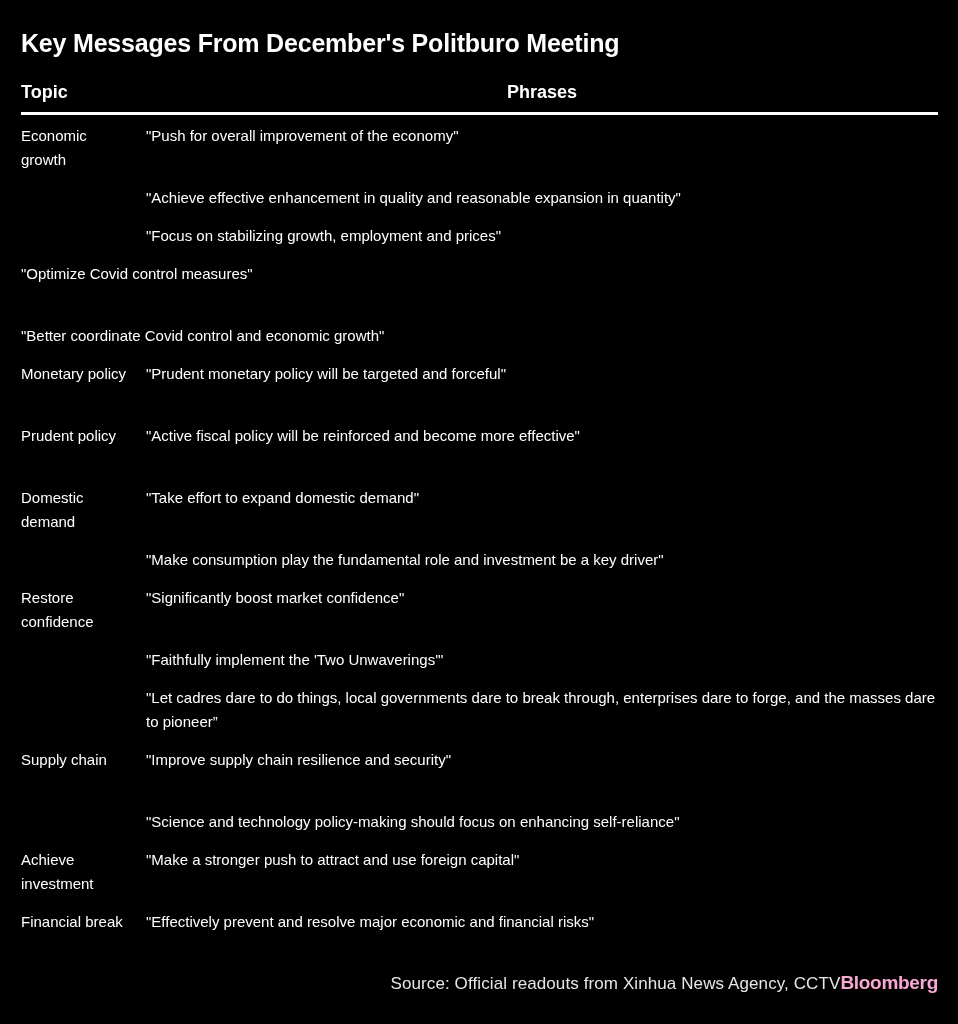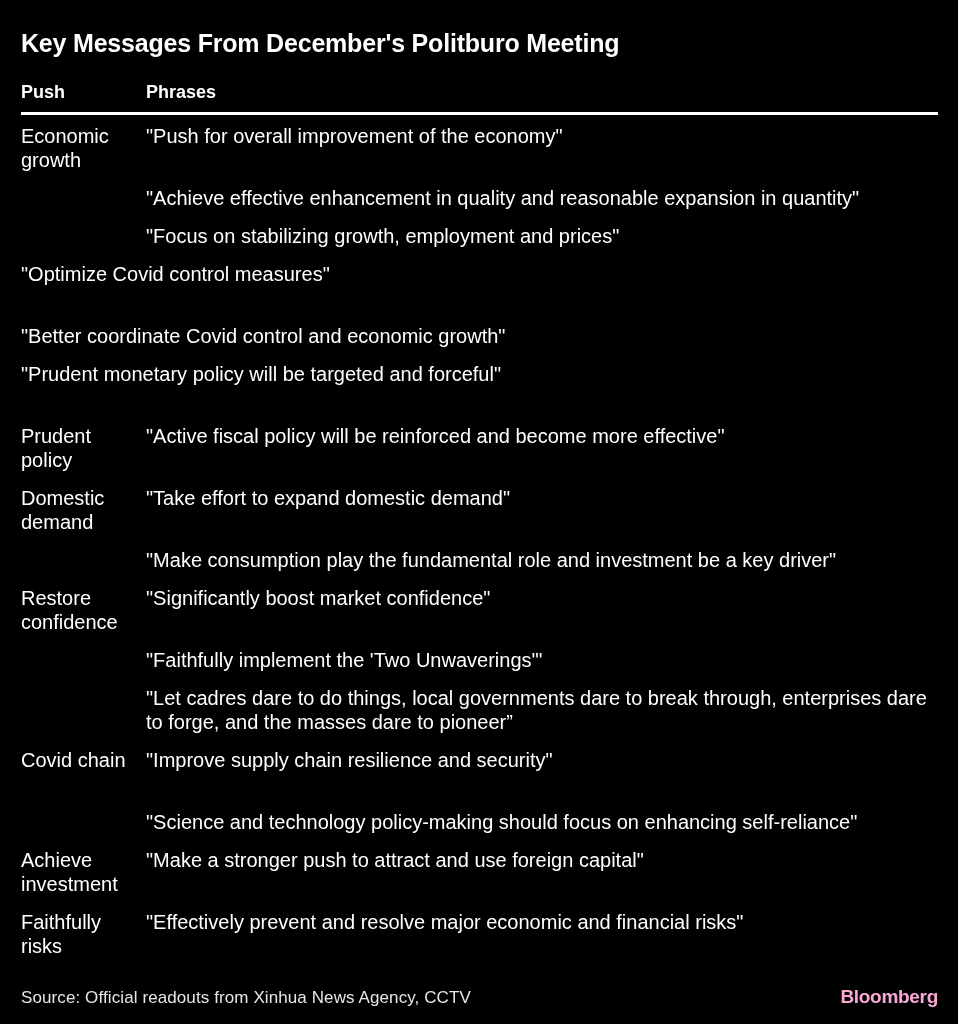--- a/index.html
+++ b/index.html
@@ -28,49 +28,48 @@
     color: #ffffff;
   }
   .table-header {
     display: flex;
     font-size: 18px;
     font-weight: bold;
     line-height: 18px;
     margin-bottom: 11px;
   }
   .col-topic-header { width: 125px; flex: 0 0 125px; }
-  .col-phrases-header { flex: 1; }
+  .col-phrases-header { flex: 1; text-align: center; }
   .header-rule {
     border: none;
     border-top: 3px solid #ffffff;
     width: 100%;
     margin-bottom: 9px;
   }
   .rows { flex: 0 0 auto; }
   .row {
     display: flex;
     margin-bottom: 14px;
-    font-size: 20px;
+    font-size: 15px;
     line-height: 24px;
     justify-content: space-between;
   }
   .topic {
     width: 125px;
     flex: 0 0 125px;
     padding-right: 10px;
     color: #ffffff;
   }
   .phrases { flex: 1; }
   .phrase { margin-bottom: 14px; color: #ffffff; }
   .phrase:first-child { min-height: 48px; }
   .phrase:last-child { margin-bottom: 0; }
   .footer {
-    margin-top: 14px;
     display: flex;
-    justify-content: space-between;
+    justify-content: flex-end;
     align-items: flex-end;
   }
   .source {
     font-size: 17px;
     color: #e6e6e6;
     letter-spacing: 0.1px;
   }
   .brand {
     font-size: 19px;
     font-weight: bold;
@@ -79,21 +78,21 @@
   }
 </style>
 </head>
 <body>
 
 <div class="graphic">
 
   <div class="title">Key Messages From December's Politburo Meeting</div>
 
   <div class="table-header">
-    <div class="col-topic-header">Push</div>
+    <div class="col-topic-header">Topic</div>
     <div class="col-phrases-header">Phrases</div>
   </div>
 
   <hr class="header-rule">
 
   <div class="rows" id="rows">
       <div class="row">
         <div class="topic">Economic growth</div>
         <div class="phrases">
           <div class="phrase">"Push for overall improvement of the economy"</div>
@@ -101,20 +100,21 @@
           <div class="phrase">"Focus on stabilizing growth, employment and prices"</div>
         </div>
       </div>
       <div class="row">
         <div class="phrases">
           <div class="phrase">"Optimize Covid control measures"</div>
           <div class="phrase">"Better coordinate Covid control and economic growth"</div>
         </div>
       </div>
       <div class="row">
+        <div class="topic">Monetary policy</div>
         <div class="phrases">
           <div class="phrase">"Prudent monetary policy will be targeted and forceful"</div>
         </div>
       </div>
       <div class="row">
         <div class="topic">Prudent policy</div>
         <div class="phrases">
           <div class="phrase">"Active fiscal policy will be reinforced and become more effective"</div>
         </div>
       </div>
@@ -127,34 +127,34 @@
       </div>
       <div class="row">
         <div class="topic">Restore confidence</div>
         <div class="phrases">
           <div class="phrase">"Significantly boost market confidence"</div>
           <div class="phrase">"Faithfully implement the 'Two Unwaverings'"</div>
           <div class="phrase">"Let cadres dare to do things, local governments dare to break through, enterprises dare to forge, and the masses dare to pioneer”</div>
         </div>
       </div>
       <div class="row">
-        <div class="topic">Covid chain</div>
+        <div class="topic">Supply chain</div>
         <div class="phrases">
           <div class="phrase">"Improve supply chain resilience and security"</div>
           <div class="phrase">"Science and technology policy-making should focus on enhancing self-reliance"</div>
         </div>
       </div>
       <div class="row">
         <div class="topic">Achieve investment</div>
         <div class="phrases">
           <div class="phrase">"Make a stronger push to attract and use foreign capital"</div>
         </div>
       </div>
       <div class="row">
-        <div class="topic">Faithfully risks</div>
+        <div class="topic">Financial break</div>
         <div class="phrases">
           <div class="phrase">"Effectively prevent and resolve major economic and financial risks"</div>
         </div>
       </div>
     </div>
 
   <div class="footer">
     <div class="source">Source: Official readouts from Xinhua News Agency, CCTV</div>
     <div class="brand">Bloomberg</div>
   </div>

